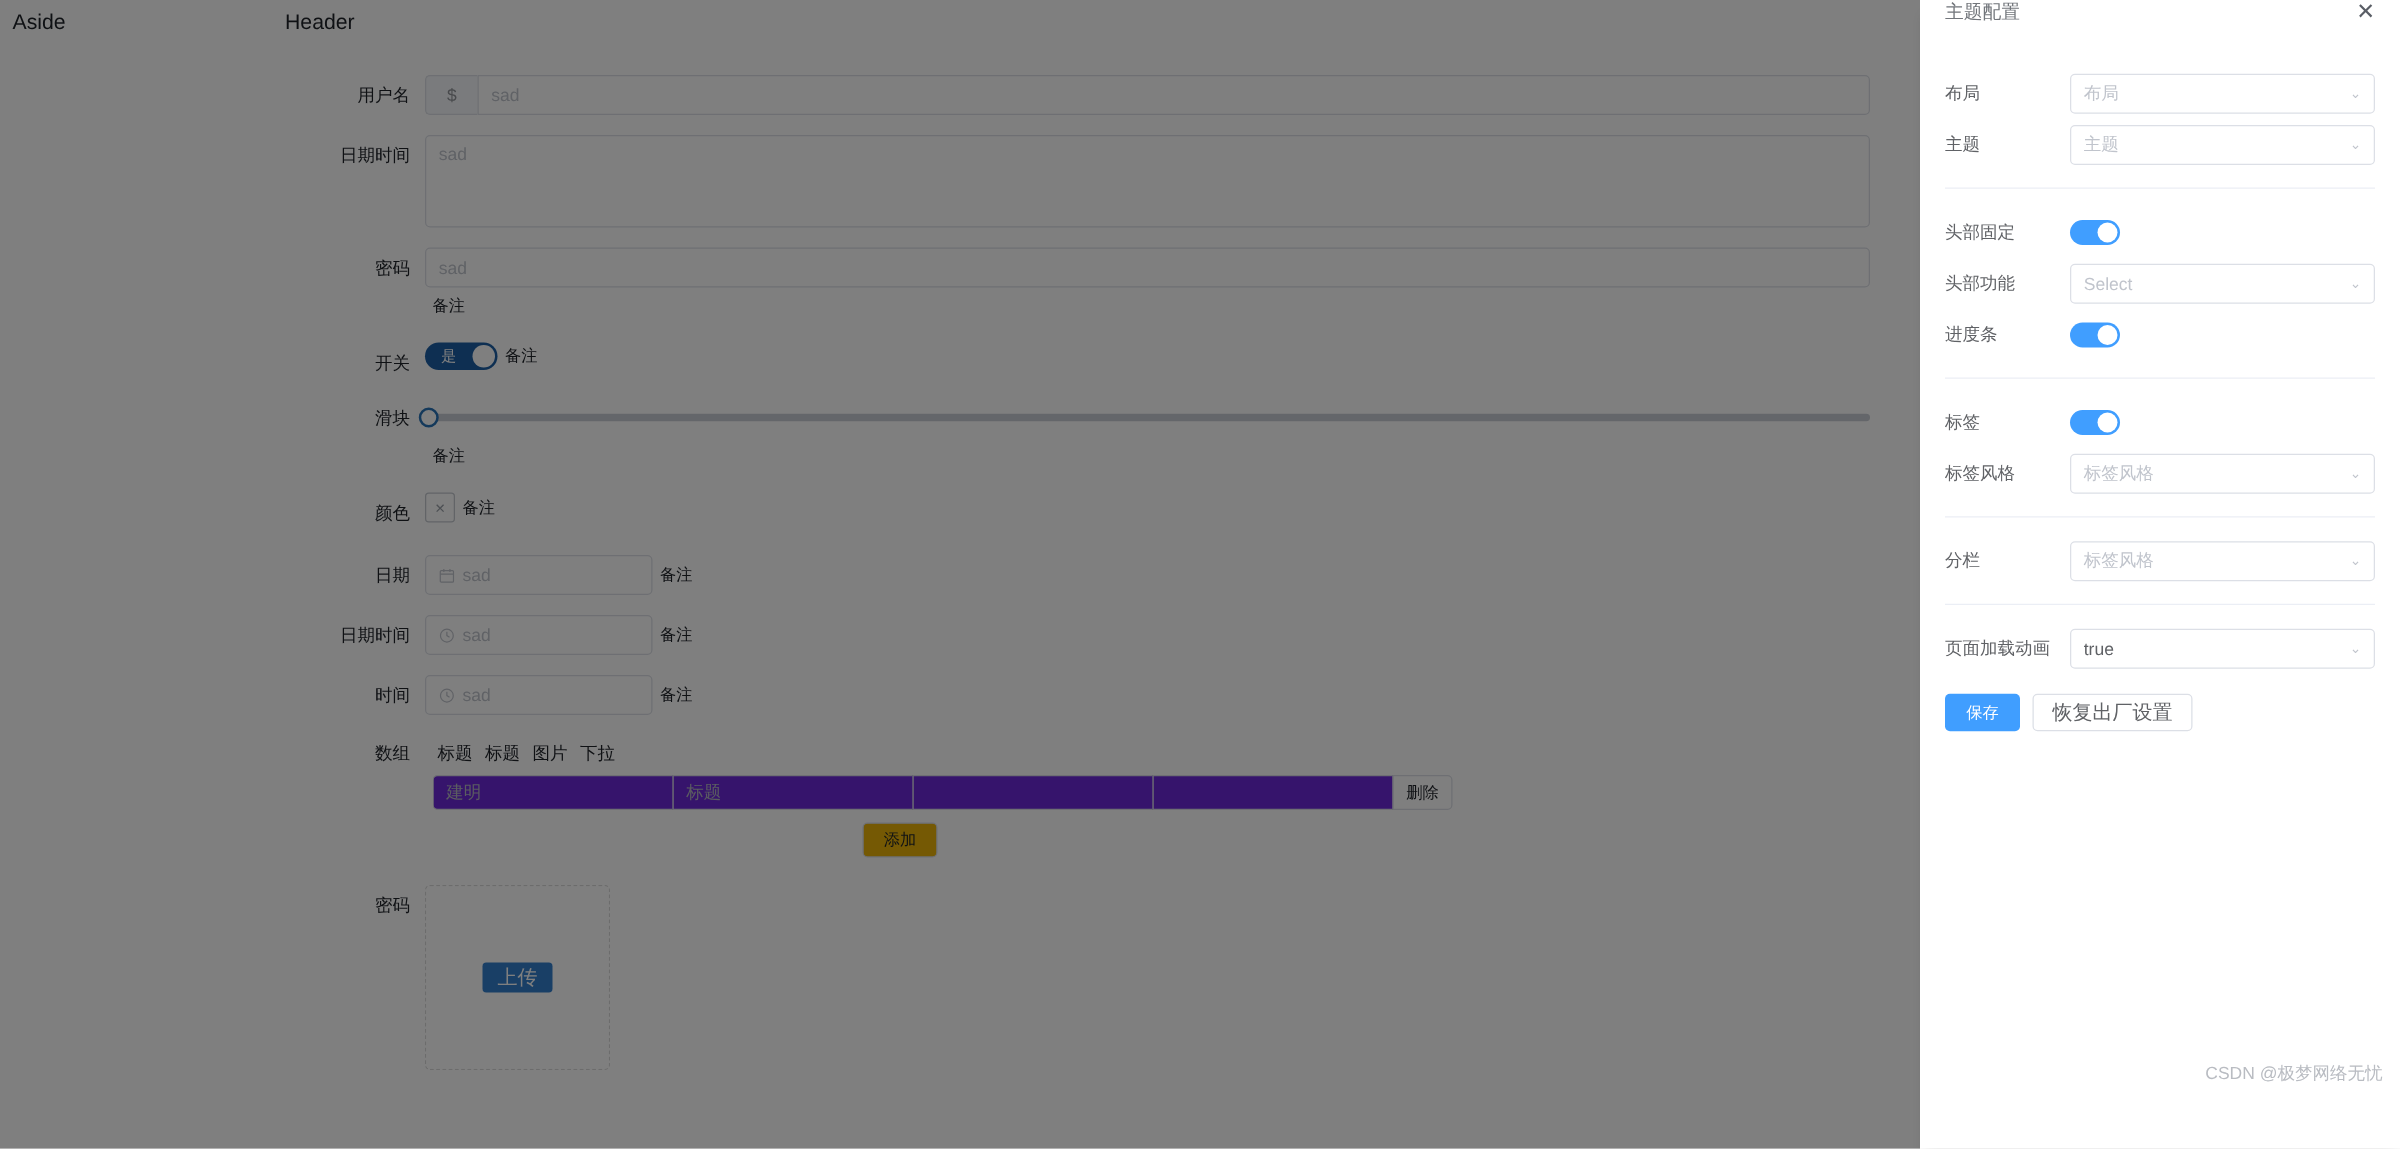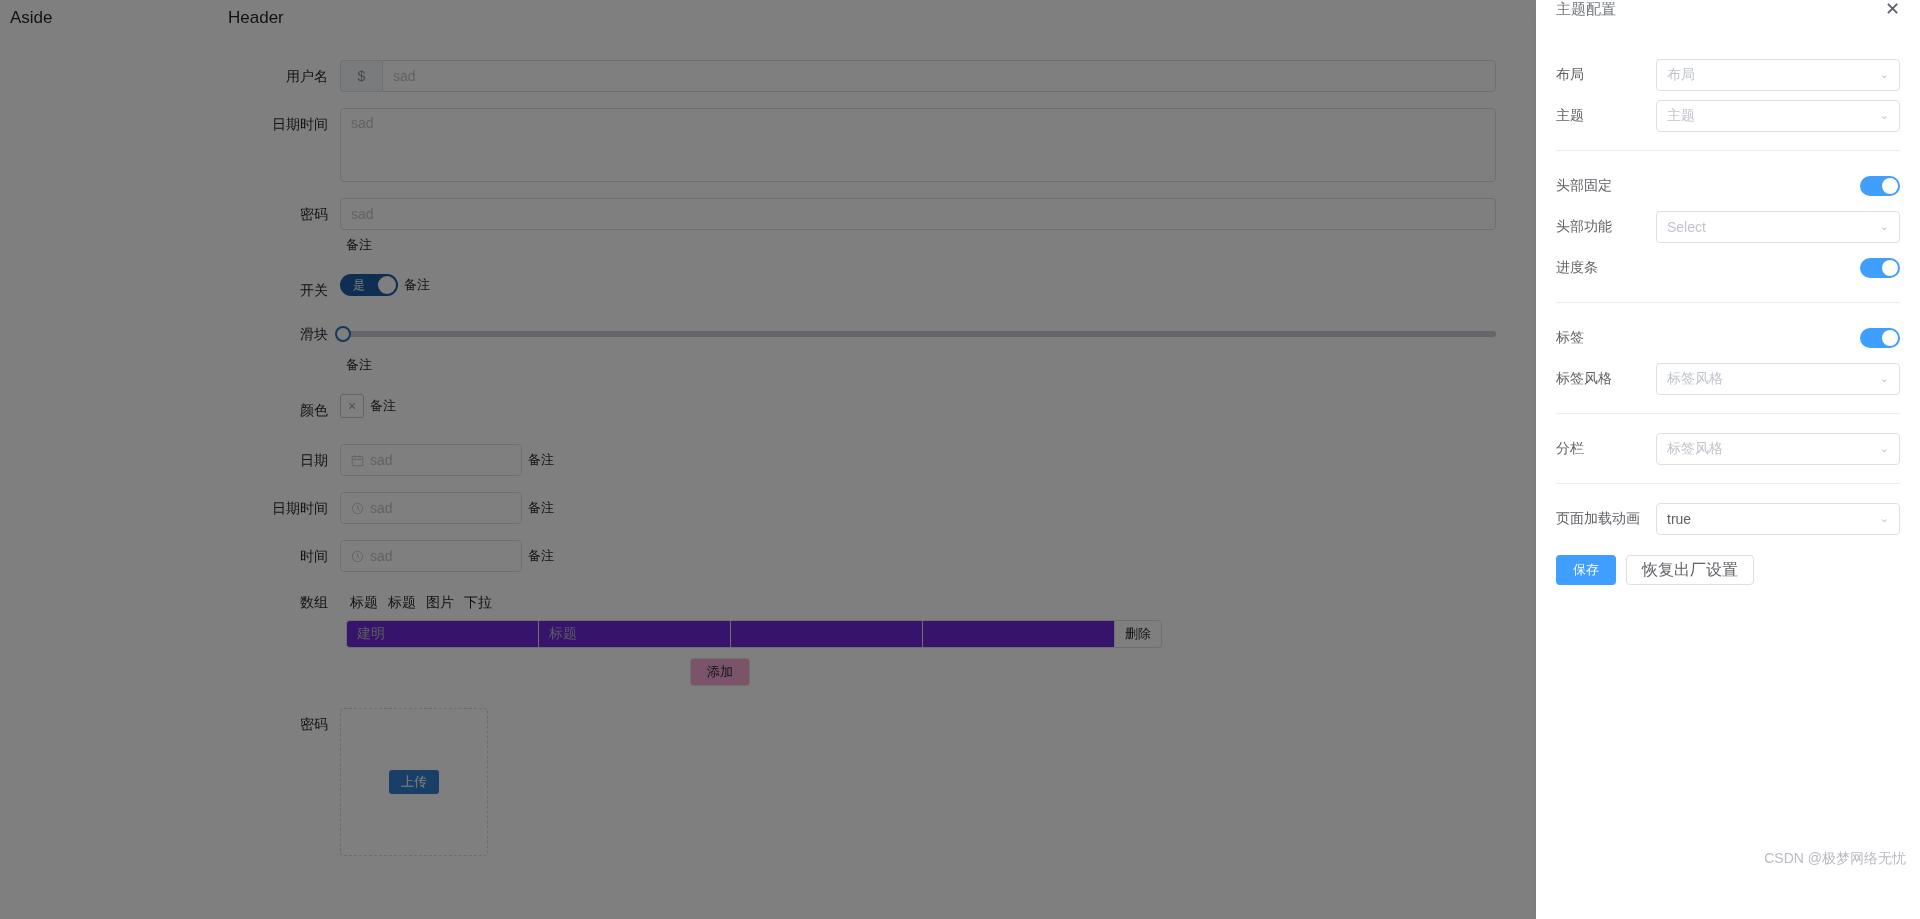--- a/index.html
+++ b/index.html
@@ -91,51 +91,51 @@
     display: flex; align-items: center; padding: 0 10px; font-size: 14px; color: #b6bac1;
   }
   .arr-cell:first-child { border-radius: 4px 0 0 4px; }
   .arr-del {
     height: 28px; border: 1px solid #dcdfe6; border-radius: 0 4px 4px 0; background: #fff;
     display: flex; align-items: center; padding: 0 10px; font-size: 13px; color: #1f2329;
   }
   .arr-add-wrap { display: flex; justify-content: flex-start; padding-left: 690px; margin-top: 10px; }
   .btn-add {
     height: 28px; padding: 0 16px; border: 1px solid #dcdfe6; border-radius: 4px;
-    background: #f9a8d4; font-size: 13px; color: #1f2329; display: flex; align-items: center;
+    background: #eab308; font-size: 13px; color: #1f2329; display: flex; align-items: center;
   }
 
   .upload-box {
     width: 148px; height: 148px; border: 1px dashed #d9d9d9; border-radius: 4px;
     background: #fff; display: flex; align-items: center; justify-content: center;
   }
   .btn-upload {
     height: 24px; padding: 0 12px; border-radius: 3px; background: #337ecc;
-    color: #fff; font-size: 13px; display: flex; align-items: center;
+    color: #fff; font-size: 16px; display: flex; align-items: center;
   }
 
   
   .overlay {
     position: absolute; left: 0; top: 0; width: 1536px; height: 919px;
     background: rgba(0,0,0,0.5); z-index: 50;
   }
 
   
   .drawer {
     position: absolute; right: 0; top: 0; width: 384px; height: 919px;
     background: #fff; z-index: 60; box-shadow: 0 8px 10px -5px rgba(0,0,0,.2);
     padding: 0 20px;
   }
   .drawer-head {
     height: 54px; display: flex; justify-content: space-between;
   }
   .drawer-title { font-size: 15px; color: #72767b; }
   .close-x { font-size: 18px; color: #5a5e66; line-height: 1; cursor: pointer; }
 
-  .d-row { display: flex; align-items: center; height: 41px; justify-content: space-between; }
+  .d-row { display: flex; align-items: center; height: 41px; }
   .d-lbl { width: 100px; font-size: 14px; color: #606266; flex: none; }
   .d-sel {
     flex: 1 1 auto; height: 32px; border: 1px solid #dcdfe6; border-radius: 4px;
     background: #fff; display: flex; align-items: center; padding: 0 10px;
     font-size: 14px; color: #c0c4cc; justify-content: space-between;
   }
   .d-sel.filled { color: #606266; }
   .chev { color: #c0c4cc; font-size: 11px; }
 
   .d-switch {

